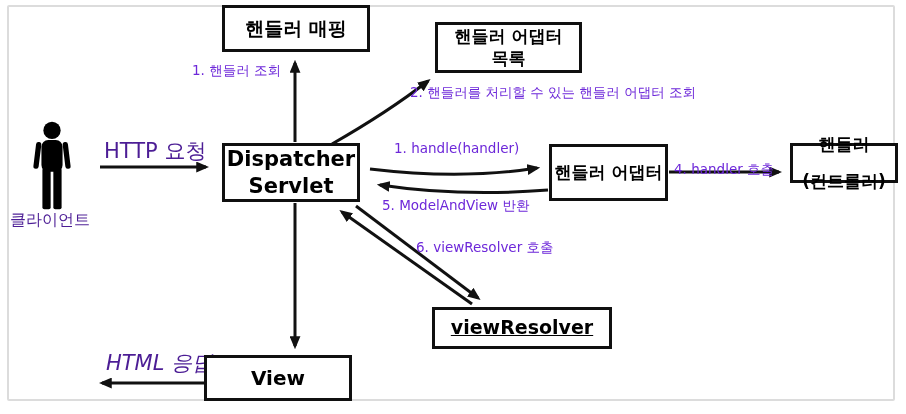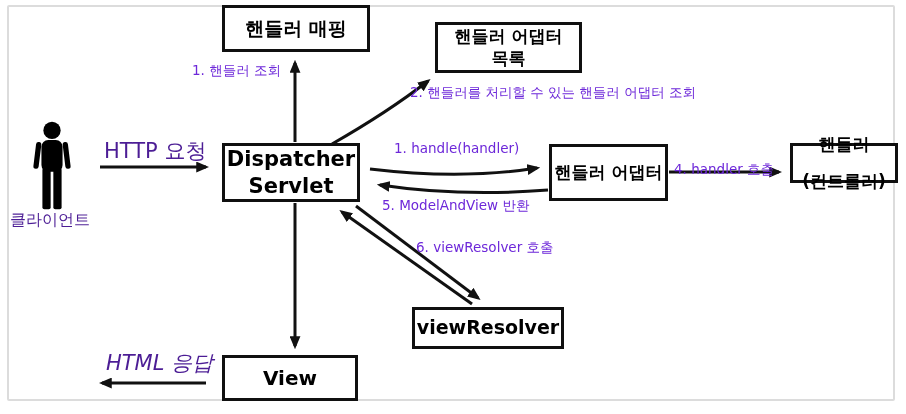--- a/index.html
+++ b/index.html
@@ -85,25 +85,25 @@
 
   <div class="box" style="left:549px;top:144px;width:119px;height:57px;font-size:17px;">
     <span>핸들러 어댑터</span>
   </div>
 
   <div class="box" style="left:790px;top:143px;width:108px;height:40px;font-size:17px;gap:16px;">
     <span>핸들러</span>
     <span>(컨트롤러)</span>
   </div>
 
-  <div class="box" style="left:412px;top:307px;width:152px;height:42px;font-size:19px;">
+  <div class="box" style="left:432px;top:307px;width:180px;height:42px;font-size:19px;text-decoration:underline;">
     <span>viewResolver</span>
   </div>
 
-  <div class="box" style="left:222px;top:355px;width:136px;height:46px;font-size:20px;">
+  <div class="box" style="left:204px;top:355px;width:148px;height:46px;font-size:20px;">
     <span>View</span>
   </div>
 
   <div class="step" style="left:192px;top:62px;">1. 핸들러 조회</div>
   <div class="step" style="left:410px;top:84px;">2. 핸들러를 처리할 수 있는 핸들러 어댑터 조회</div>
   <div class="step" style="left:394px;top:140px;">1. handle(handler)</div>
   <div class="step" style="left:674px;top:148px;margin-top:13px;">4. handler 호출</div>
   <div class="step" style="left:382px;top:197px;">5. ModelAndView 반환</div>
   <div class="step" style="left:416px;top:239px;">6. viewResolver 호출</div>
 

